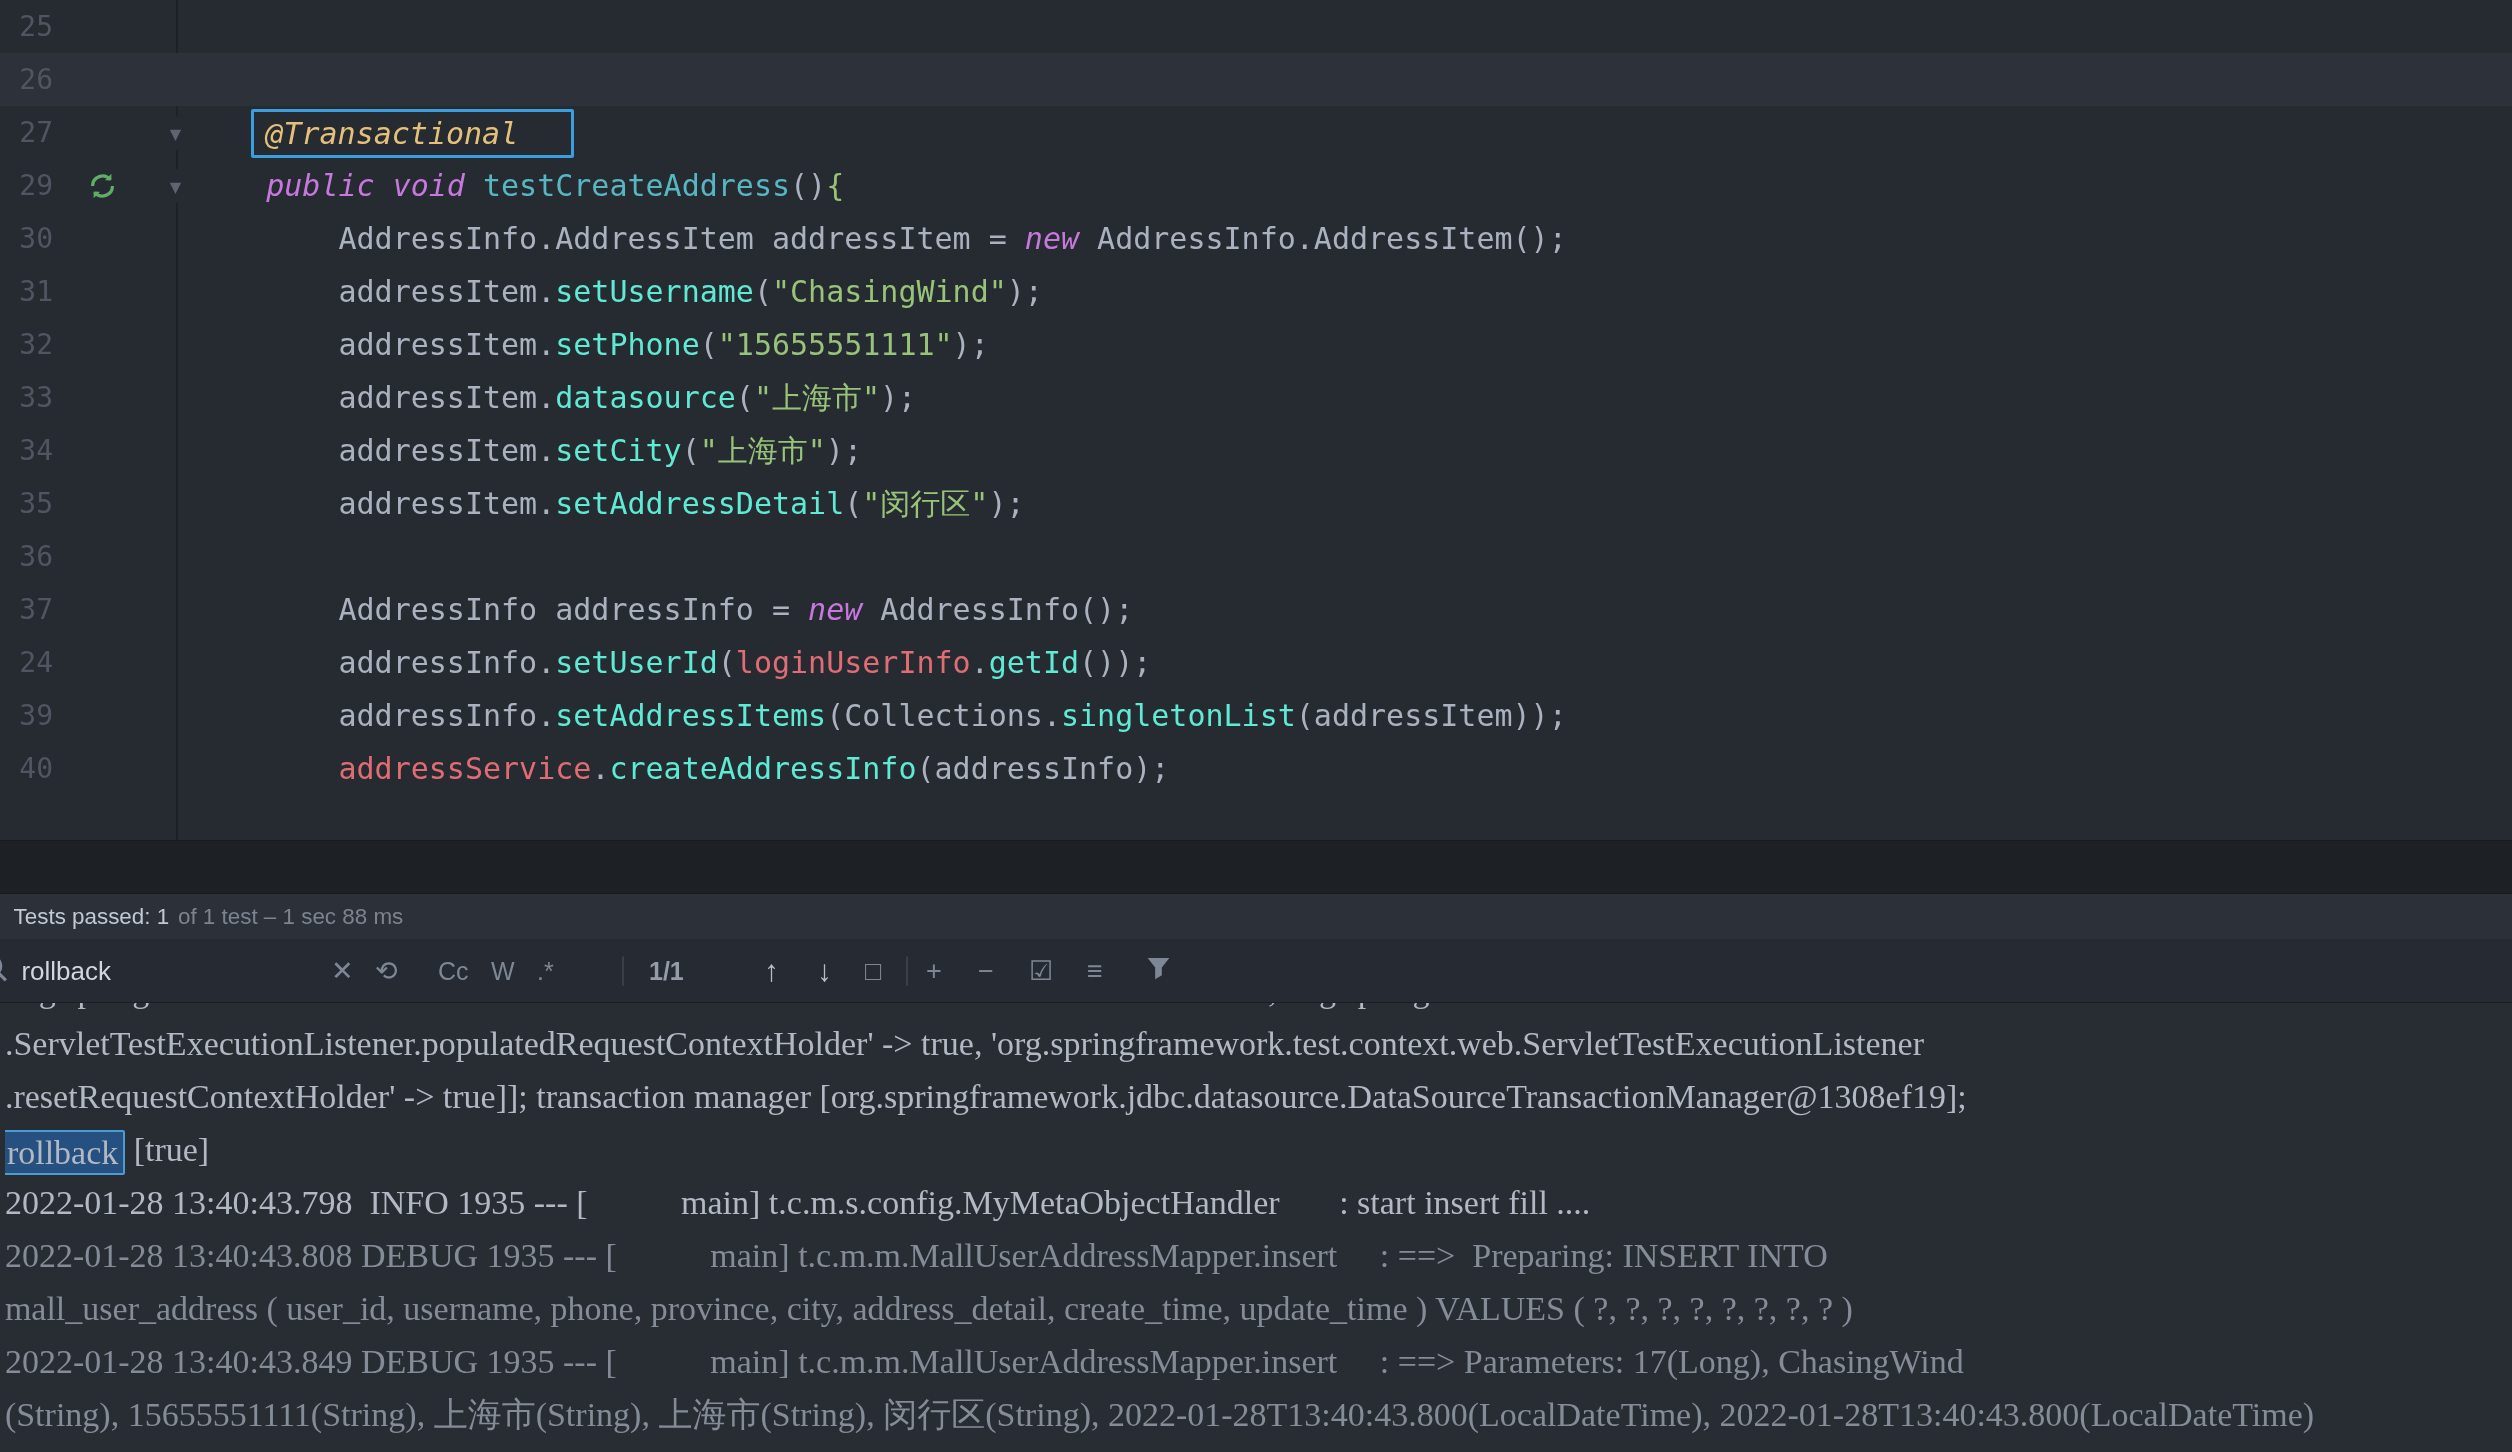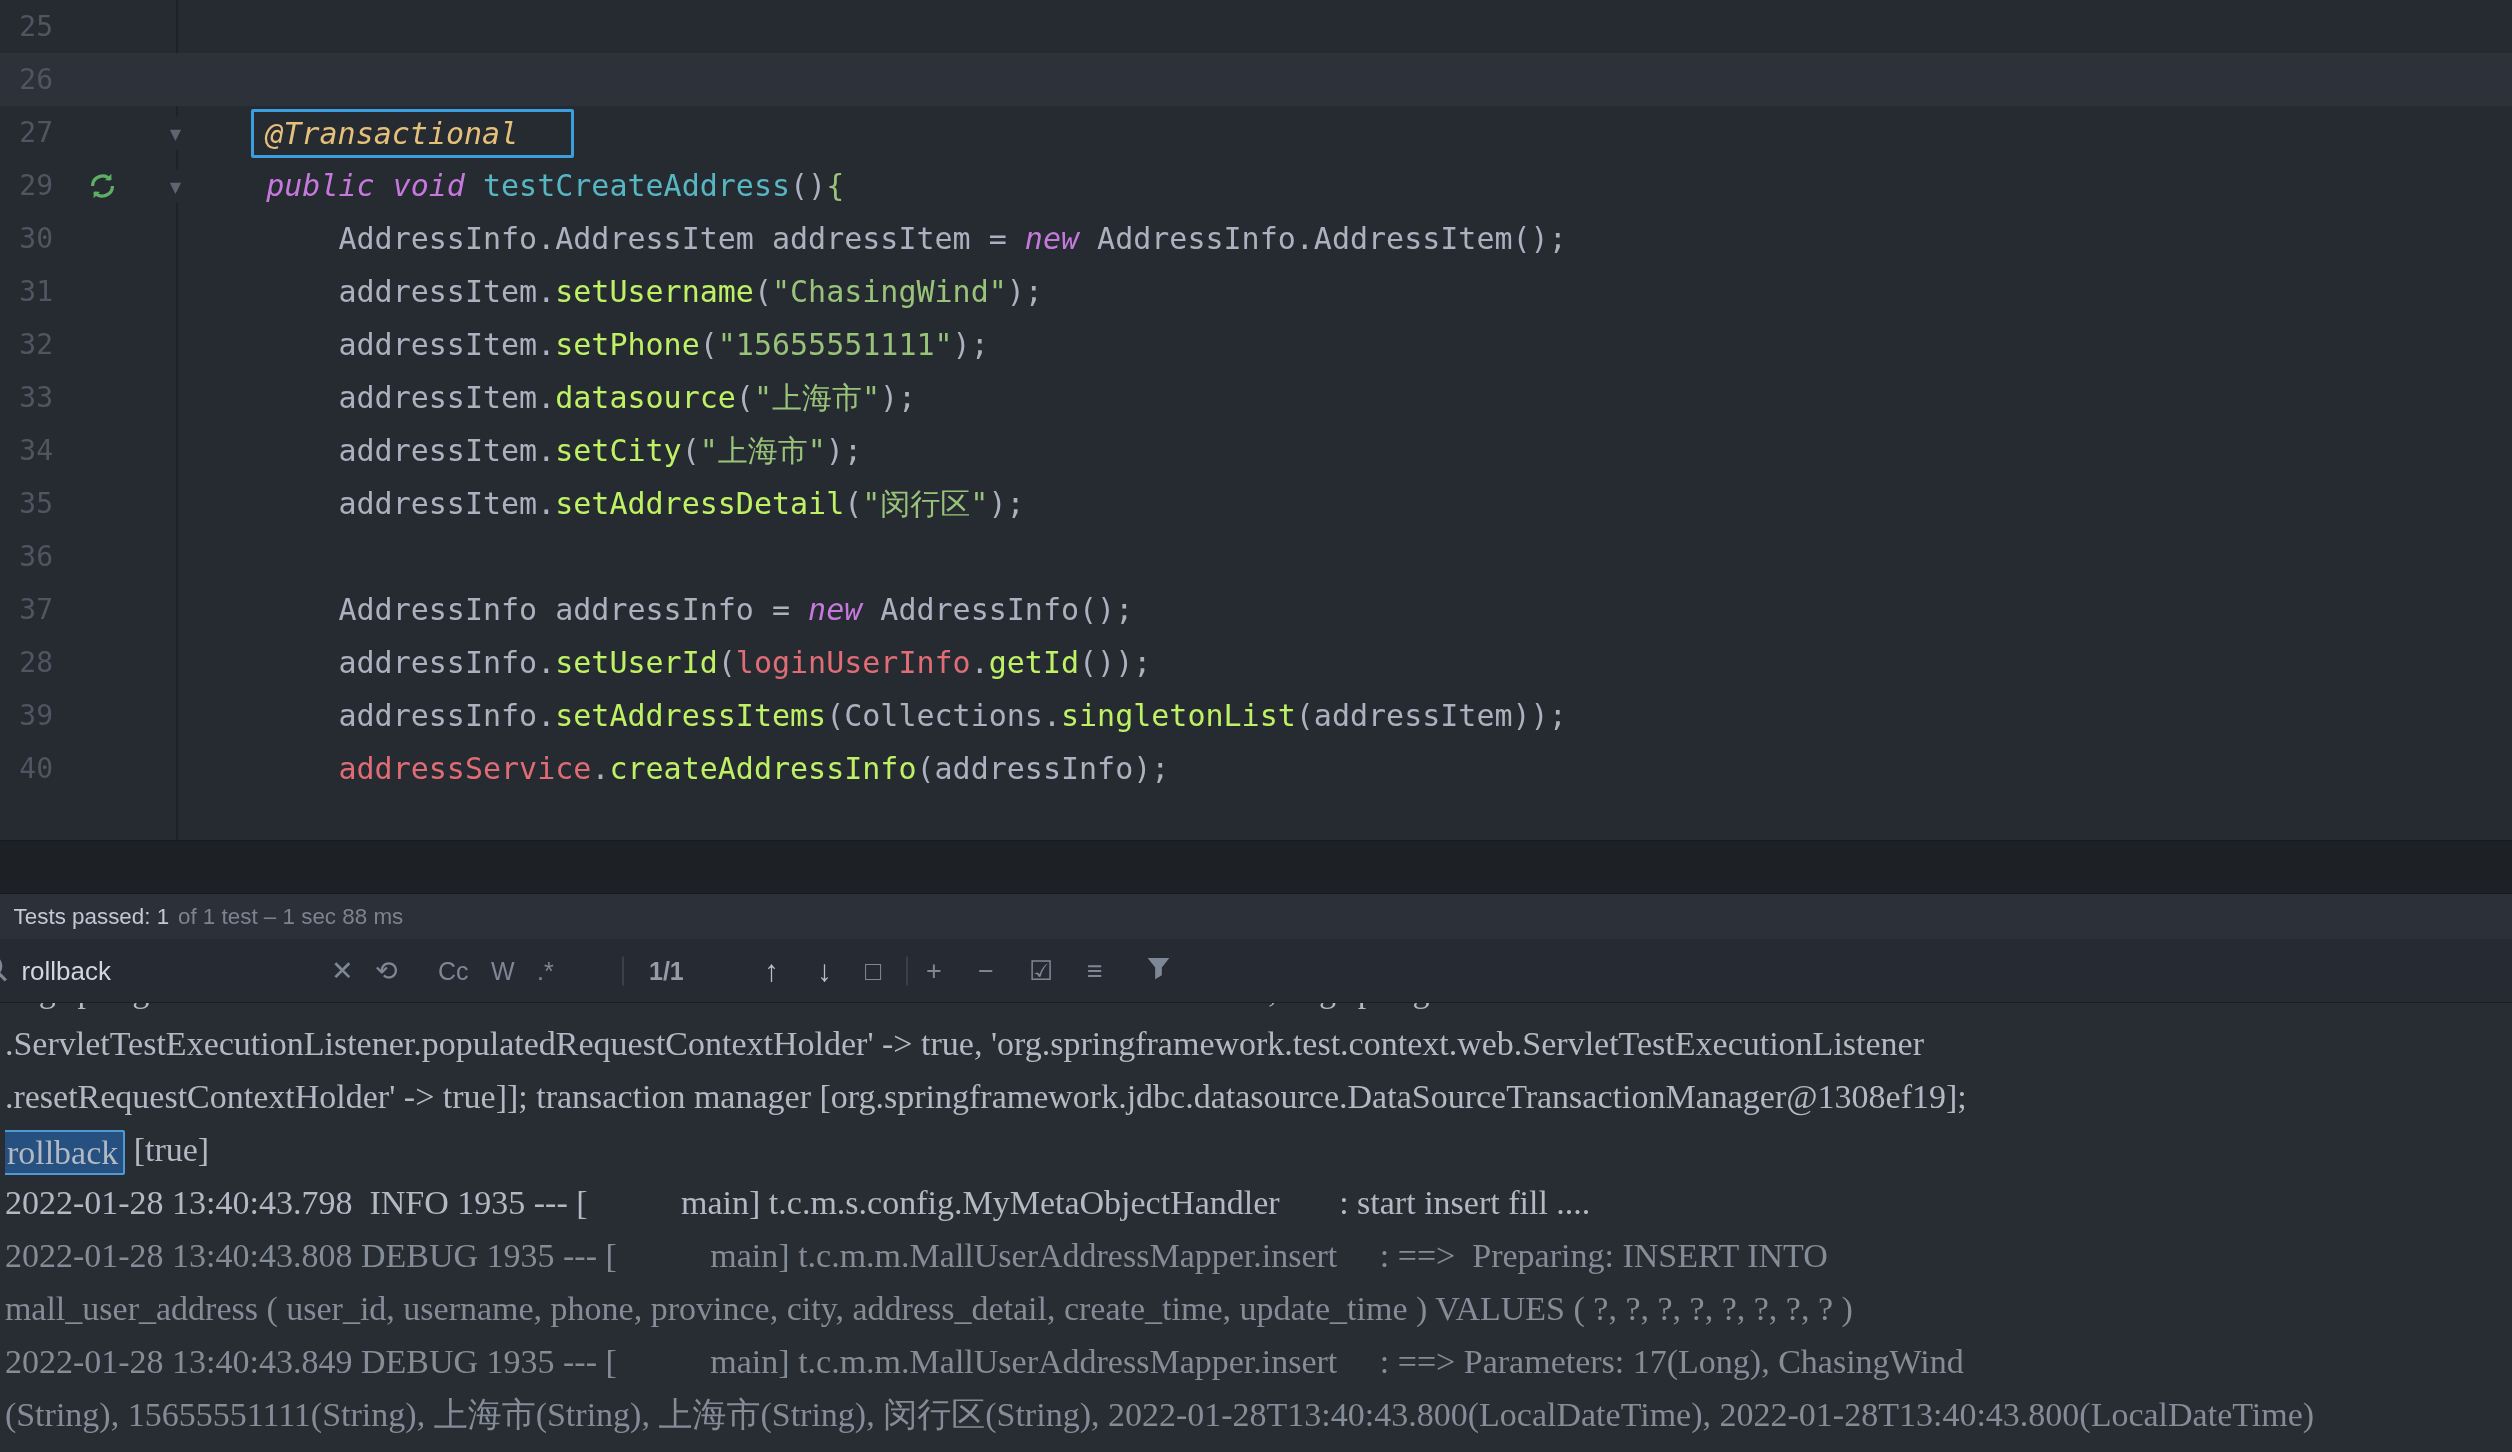--- a/index.html
+++ b/index.html
@@ -18,21 +18,21 @@
           display:flex;align-items:center;justify-content:center;}
   .run{left:88px;}
   .fold{left:159px;width:33px;height:33px;line-height:33px;text-align:center;
         color:#5d6570;font-size:29px;background:#262a31;}
   .lock{left:162px;width:27px;height:27px;background:#262a31;}
 
   .c-fg{color:#abb2bf;}
   .c-kw{color:#c678dd;font-style:italic;}
   .c-ann{color:#e5c07b;font-style:italic;}
   .c-str{color:#98c379;}
-  .c-fn{color:#bef264;}
+  .c-fn{color:#5eead4;}
   .c-fnd{color:#56b6c2;}
   .c-field{color:#e06c75;}
   .c-brace{color:#98c379;}
   .framed{display:inline-block;height:43px;line-height:43px;border:3.9px solid #3b9edf;
           border-radius:2px;padding:0 53px 0 11.7px;margin-left:-15.6px;margin-top:-1.9px;
           vertical-align:middle;}
 
   
   .band{height:54px;background:#1d2126;border-top:1.9px solid #171a1f;border-bottom:1.9px solid #171a1f;
         box-sizing:border-box;}
@@ -80,21 +80,21 @@
             <path d="M3.1 14.8v-3.6h3.6z" fill="#5eaf63"></path>
           </svg></span><span class="gut-ic fold">▾</span><span class="code"><span class="c-fg">    </span><span class="c-kw">public void </span><span class="c-fnd">testCreateAddress</span><span class="c-fg">()</span><span class="c-brace">{</span></span></div>
       <div class="ed-line"><span class="ln">30</span><span class="code"><span class="c-fg">        AddressInfo.AddressItem addressItem = </span><span class="c-kw">new </span><span class="c-fg">AddressInfo.AddressItem();</span></span></div>
       <div class="ed-line"><span class="ln">31</span><span class="code"><span class="c-fg">        addressItem.</span><span class="c-fn">setUsername</span><span class="c-fg">(</span><span class="c-str">"ChasingWind"</span><span class="c-fg">);</span></span></div>
       <div class="ed-line"><span class="ln">32</span><span class="code"><span class="c-fg">        addressItem.</span><span class="c-fn">setPhone</span><span class="c-fg">(</span><span class="c-str">"15655551111"</span><span class="c-fg">);</span></span></div>
       <div class="ed-line"><span class="ln">33</span><span class="code"><span class="c-fg">        addressItem.</span><span class="c-fn">datasource</span><span class="c-fg">(</span><span class="c-str">"上海市"</span><span class="c-fg">);</span></span></div>
       <div class="ed-line"><span class="ln">34</span><span class="code"><span class="c-fg">        addressItem.</span><span class="c-fn">setCity</span><span class="c-fg">(</span><span class="c-str">"上海市"</span><span class="c-fg">);</span></span></div>
       <div class="ed-line"><span class="ln">35</span><span class="code"><span class="c-fg">        addressItem.</span><span class="c-fn">setAddressDetail</span><span class="c-fg">(</span><span class="c-str">"闵行区"</span><span class="c-fg">);</span></span></div>
       <div class="ed-line"><span class="ln">36</span><span class="code"></span></div>
       <div class="ed-line"><span class="ln">37</span><span class="code"><span class="c-fg">        AddressInfo addressInfo = </span><span class="c-kw">new </span><span class="c-fg">AddressInfo();</span></span></div>
-      <div class="ed-line"><span class="ln">28</span><span class="code"><span class="c-fg">        addressInfo.</span><span class="c-fn">setUserId</span><span class="c-fg">(</span><span class="c-field">loginUserInfo</span><span class="c-fg">.</span><span class="c-fn">getId</span><span class="c-fg">());</span></span></div>
+      <div class="ed-line"><span class="ln">24</span><span class="code"><span class="c-fg">        addressInfo.</span><span class="c-fn">setUserId</span><span class="c-fg">(</span><span class="c-field">loginUserInfo</span><span class="c-fg">.</span><span class="c-fn">getId</span><span class="c-fg">());</span></span></div>
       <div class="ed-line"><span class="ln">39</span><span class="code"><span class="c-fg">        addressInfo.</span><span class="c-fn">setAddressItems</span><span class="c-fg">(Collections.</span><span class="c-fn">singletonList</span><span class="c-fg">(addressItem));</span></span></div>
       <div class="ed-line"><span class="ln">40</span><span class="code"><span class="c-fg">        </span><span class="c-field">addressService</span><span class="c-fg">.</span><span class="c-fn">createAddressInfo</span><span class="c-fg">(addressInfo);</span></span></div>
     </div>
 
   <div class="band"></div>
 
   <div class="testbar">
     <span class="t-strong">Tests passed: 1</span><span class="t-muted">of 1 test – 1 sec 88 ms</span>
   </div>
 

